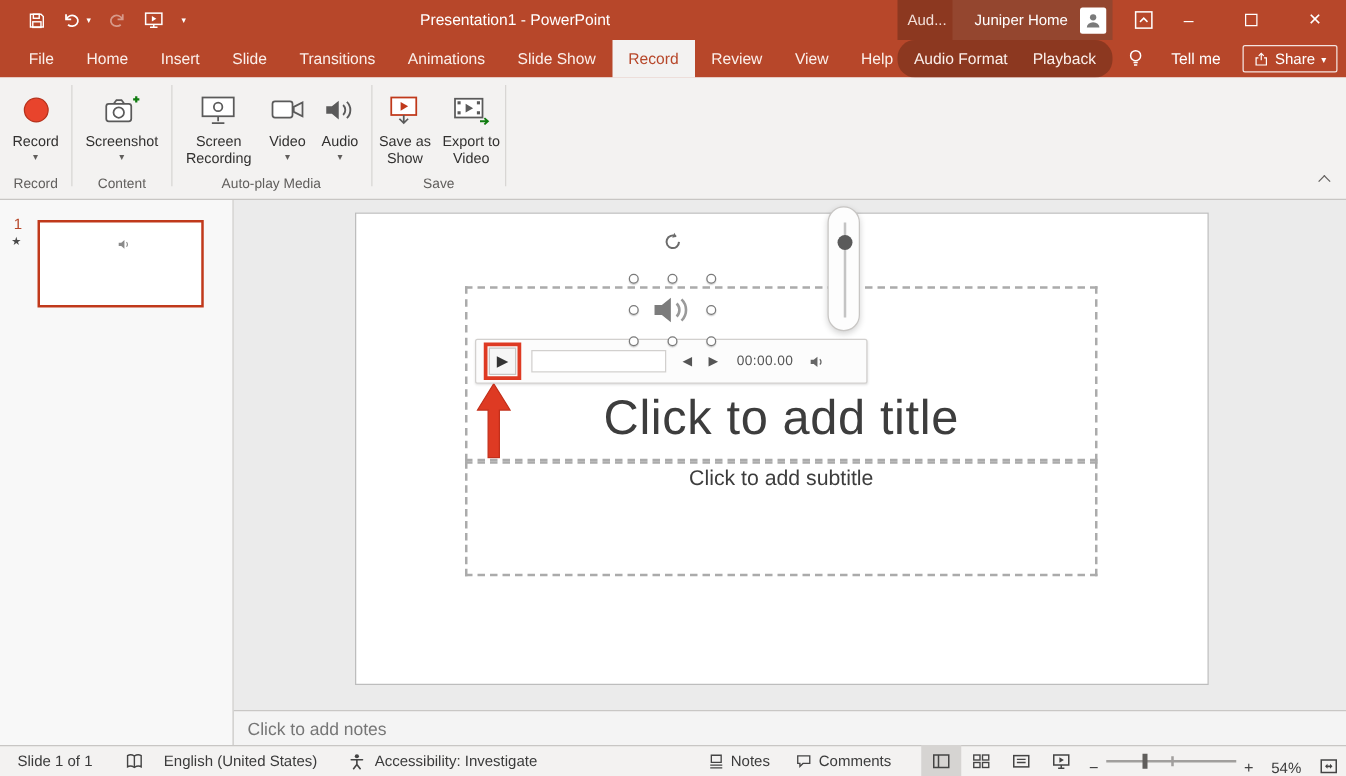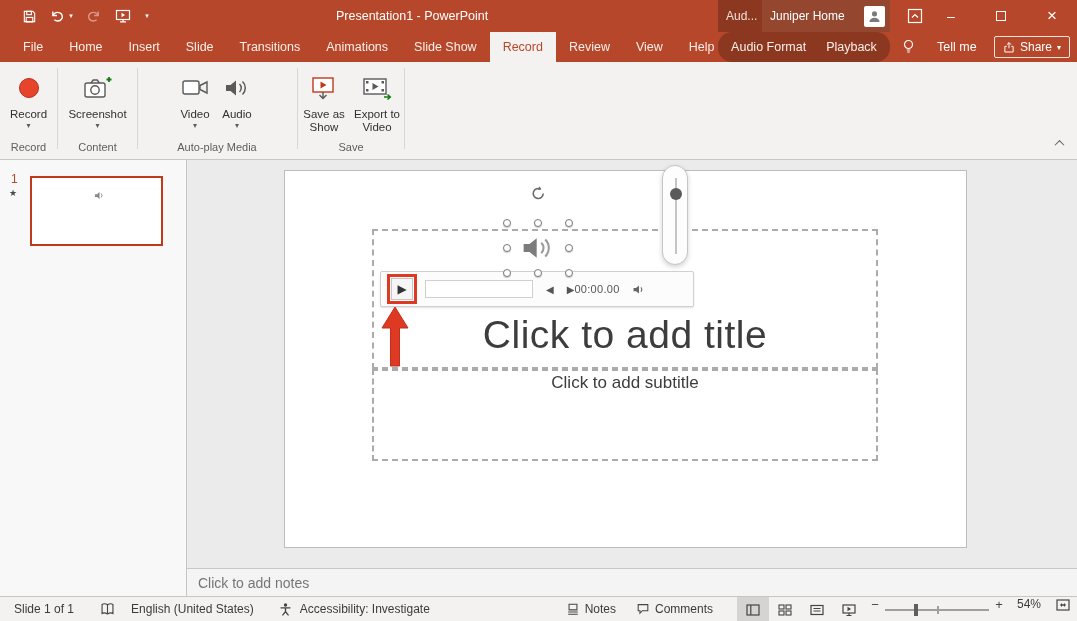--- a/index.html
+++ b/index.html
@@ -1,21 +1,21 @@
 <!DOCTYPE html>
 <html style="--brand: #B7472A; --brand-dark: #8C3820; --annotation: #DE3A23; --selection: #C0391B;"><head>
 <meta charset="utf-8">
 <style>
   * { box-sizing: border-box; margin: 0; padding: 0; }
   html,body { width:1077px; height:621px; overflow:hidden;
     font-family:"Liberation Sans","DejaVu Sans",sans-serif; font-size:12px; color:#3B3B3B; background:#fff; }
   svg { display:block; }
 
   
-  .titlebar { position:relative; height:32px; background:var(--brand,#B7472A); color:#fff; }
+  .titlebar { position:relative; height:32px; background:var(--brand,#B7472A); color:#fff;text-align:center; }
   .qat-icon { position:absolute; top:7px; width:18px; height:18px; display:flex; align-items:center; justify-content:center; }
   .tb-title { position:absolute; left:336px; top:0; line-height:32px; font-size:12.5px; color:#fff; }
   .tb-dark { position:absolute; left:718px; top:0; width:172px; height:32px; background:var(--brand-dark,#8C3820); }
   .ctx-hint { position:absolute; left:8px; top:0; line-height:32px; font-size:12px; color:#F2DED7; white-space:nowrap; }
   .user-chip { position:absolute; left:44px; top:0; width:128px; height:32px; background:rgba(255,255,255,0.07);
     display:flex; align-items:center; padding-left:8px; }
   .user-name { font-size:12px; color:#fff; flex:1; }
   .avatar { width:21px; height:21px; background:#fff; border-radius:2px; margin-right:5px;
     display:flex; align-items:center; justify-content:center; }
   .wc { position:absolute; top:0; width:42px; height:32px; display:flex; align-items:center; justify-content:center; color:#fff; }
@@ -69,21 +69,21 @@
   
   .media-bar { position:absolute; left:95px; top:100px; width:314px; height:36px; background:#FCFCFC;
     border:1px solid #D2D0CE; border-radius:2px; display:flex; align-items:center; padding:0 6px;
     box-shadow:0 1px 2px rgba(0,0,0,0.12); z-index:3; }
   .play-annot { width:30px; height:30px; border:3px solid var(--annotation,#DE3A23);
     display:flex; align-items:center; justify-content:center; flex:0 0 auto; }
   .play-btn { width:22px; height:22px; background:#F6F6F6; border:1px solid #C8C6C4;
     display:flex; align-items:center; justify-content:center; font-size:12px; color:#333; }
   .progress { margin-left:8px; width:108px; height:18px; background:#fff; border:1px solid #D2D0CE; }
   .stepbtn { margin-left:13px; font-size:10px; color:#555; }
-  .time { font-size:11px; color:#555; letter-spacing:.3px; }
+  .time { margin-left:15px; font-size:11px; color:#555; letter-spacing:.3px; }
   .vol-icon { margin-left:12px; }
 
   
   .sel-box { position:absolute; left:222px; top:52px; width:62px; height:50px; z-index:4; }
   .handle { position:absolute; width:8px; height:8px; border-radius:50%; background:#fff; border:1px solid #7A7A7A;
     box-shadow:0 1px 1px rgba(0,0,0,0.2); }
   .rotate-handle { position:absolute; left:245px; top:14px; z-index:4; }
 
   
   .vol-pop { position:absolute; left:377px; top:-6px; width:26px; height:100px; background:#FDFDFD;
@@ -93,21 +93,21 @@
 
   .annot-arrow { position:absolute; left:96px; top:136px; z-index:6; }
 
   .notespane { height:28px; border-top:1px solid #C9C7C5; background:#F4F4F4; display:flex; align-items:center;
     padding-left:11px; color:#767676; font-size:14px; }
 
   
   .statusbar { position:relative; height:25px; background:#F3F2F1; border-top:1px solid #C8C6C4;
     display:flex; align-items:center; font-size:12px; color:#3B3B3B; }
   .sb-item { display:flex; align-items:center; white-space:nowrap; }
-  .sb-right { position:absolute; right:0; top:0; height:100%; display:flex; align-items:flex-start; }
+  .sb-right { position:absolute; right:0; top:0; height:100%; display:flex; align-items:flex-end; }
   .sb-btn { display:flex; align-items:center; gap:5px; padding:0 10px; height:100%; }
   .viewbtn { width:32px; height:25px; display:flex; align-items:center; justify-content:center; }
   .viewbtn.active { background:#D6D4D2; }
   .zoomglyph { width:20px; text-align:center; font-size:13px; color:#444; }
   .zoom-slider { position:relative; width:104px; height:25px; }
   .zoom-track { position:absolute; left:0; right:0; top:12px; height:1.5px; background:#A19F9D; }
   .zoom-notch { position:absolute; left:50%; top:9px; width:1.5px; height:8px; background:#A19F9D; }
   .zoom-thumb { position:absolute; left:28%; top:7px; width:4px; height:12px; background:#605E5C; }
   .zoom-val { width:40px; text-align:center; }
   .fitbtn { width:28px; display:flex; justify-content:center; }
@@ -241,20 +241,30 @@
           </svg>
       </span>
       <span class="lbl">Screenshot</span>
       <span class="chev">▾</span>
     </div>
   </div>
   <span class="grplabel" style="left:58px; width:79px;">Content</span>
   <span class="vsep" style="left:137px"></span>
 
   <div class="grp" style="left:138px; width:158px;">
+    <div class="bb" style="width:70px">
+      <span class="ic">
+        <svg width="30" height="27" viewBox="0 0 30 27">
+            <rect x="2" y="3" width="25" height="15" fill="#fff" stroke="#5A5A5A" stroke-width="1.4"></rect>
+            <circle cx="14.5" cy="10.5" r="3.4" fill="none" stroke="#5A5A5A" stroke-width="1.4"></circle>
+            <path d="M14.5 18 v4 M9.5 23.5 h10" stroke="#5A5A5A" stroke-width="1.4"></path>
+          </svg>
+      </span>
+      <span class="lbl">Screen Recording</span>
+    </div>
     <div class="bb" style="width:40px">
       <span class="ic">
         <svg width="28" height="24" viewBox="0 0 28 24">
             <rect x="2" y="5" width="16" height="13" rx="2" fill="#fff" stroke="#5A5A5A" stroke-width="1.4"></rect>
             <path d="M19 9.5 l7-3.5 v11 l-7-3.5 z" fill="none" stroke="#5A5A5A" stroke-width="1.4"></path>
           </svg>
       </span>
       <span class="lbl">Video</span>
       <span class="chev">▾</span>
     </div>

